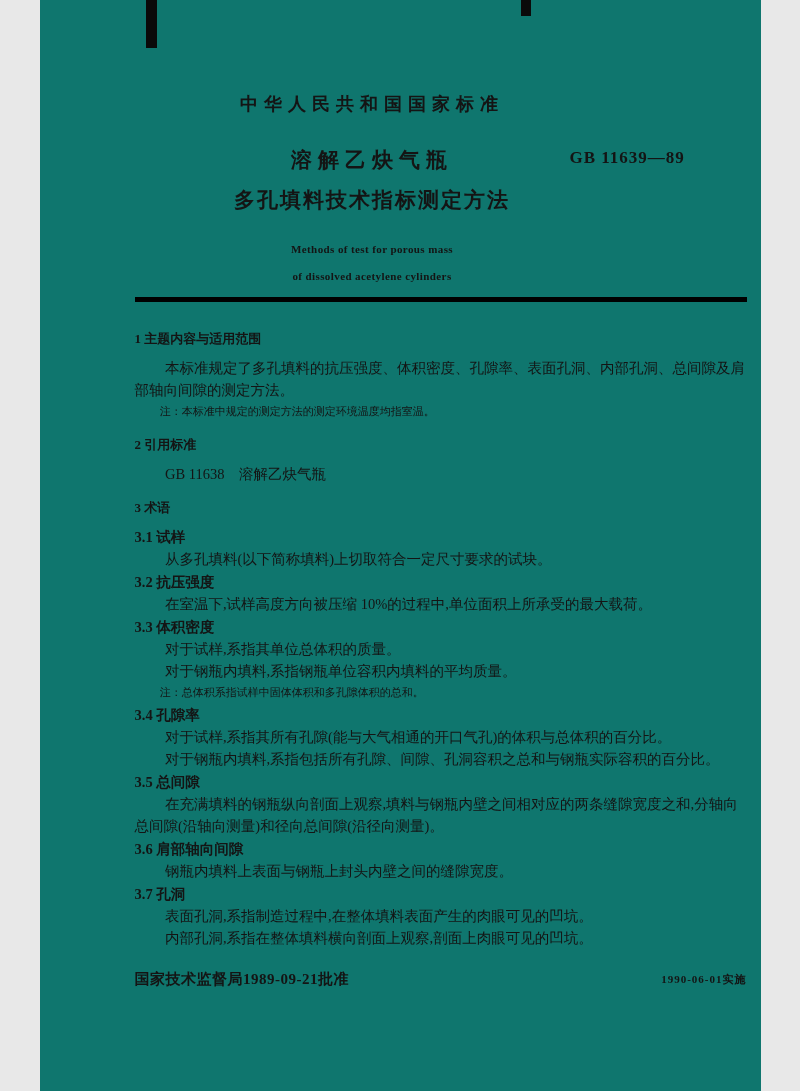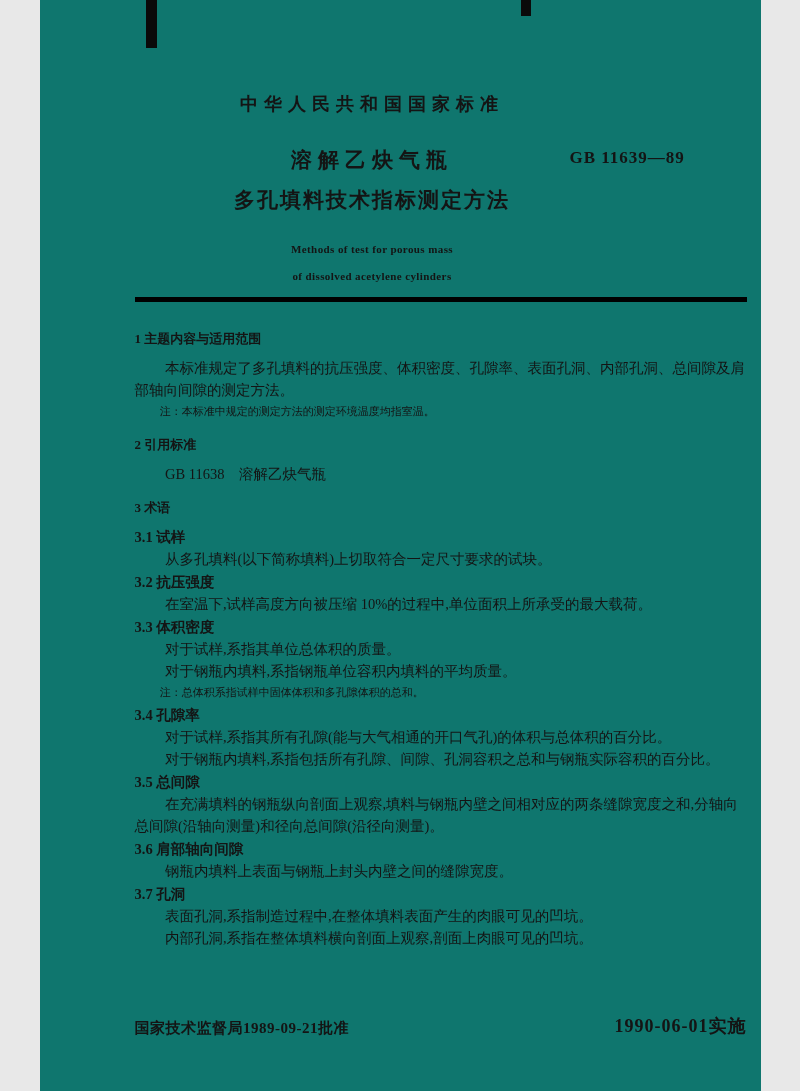--- a/index.html
+++ b/index.html
@@ -103,31 +103,30 @@
     line-height: 21px;
     text-indent: 2.3em;
   }
   .footer {
     position: absolute;
     top: 970px;
     left: 95px;
     width: 612px;
     display: flex;
     justify-content: space-between;
-    align-items: flex-end;
+    align-items: center;
     font-weight: bold;
   }
   .footer-left {
     font-size: 15px;
     letter-spacing: 0.5px;
   }
   .footer-right {
-    font-size: 18px;
+    font-size: 11px;
     letter-spacing: 1px;
-    margin-top: 44px;
   }
 </style>
 </head>
 <body>
 
 <div class="page">
 
   <div class="scan-artifact" style="left:106px; top:0; width:11px; height:48px;"></div>
   <div class="scan-artifact" style="left:481px; top:0; width:10px; height:16px;"></div>
 

